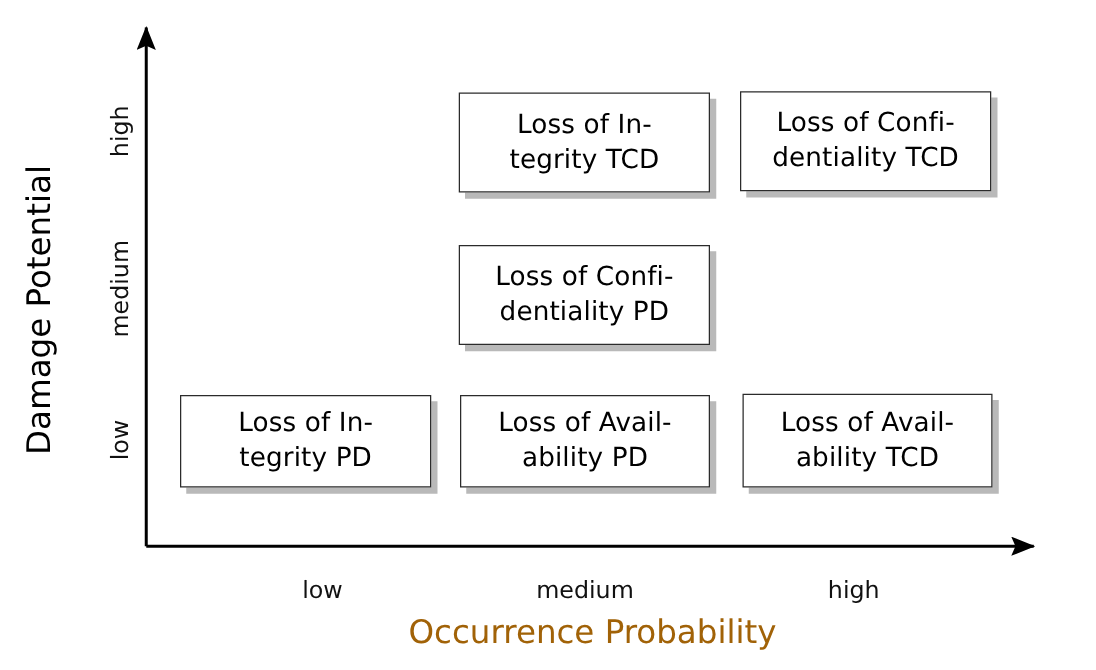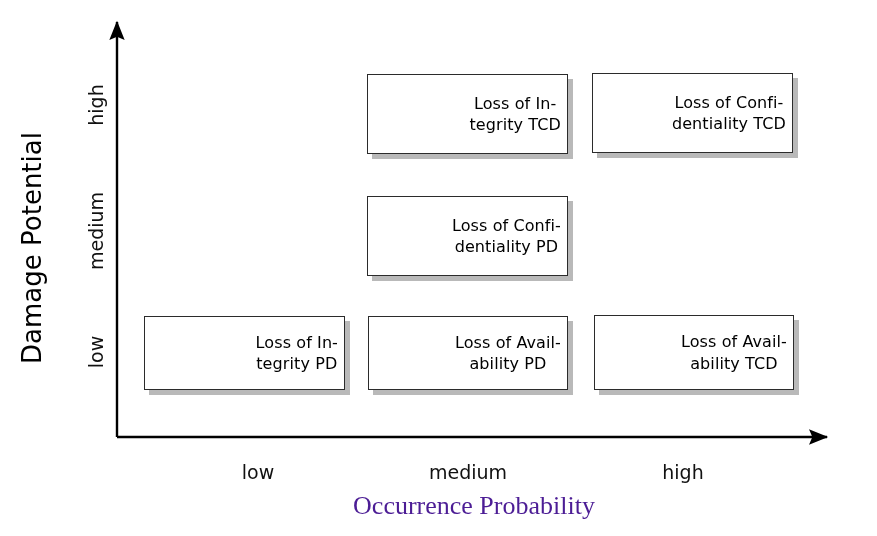--- a/index.html
+++ b/index.html
@@ -29,24 +29,24 @@
 
   
   .cell {
     position: absolute;
     box-sizing: border-box;
     background: #ffffff;
     border: 1.4px solid #2b2b2b;
     box-shadow: 5px 5px 0 0 #b9b9b9;
     display: flex;
     align-items: center;
-    justify-content: flex-end;
+    justify-content: center;
     text-align: center;
     line-height: 1.32;
-    font-size: 16px;
+    font-size: 21px;
     letter-spacing: 0.1px;
     color: #000000;
   }
   .cell .cell-text {
     display: block;
     white-space: pre-line;
     padding: 0 6px;
   }
 
   
@@ -66,22 +66,21 @@
     transform: translate(-50%, -50%) rotate(-90deg);
     color: #111111;
   }
 
   
   .axis-title-x {
     position: absolute;
     font-size: 26px;
     white-space: nowrap;
     transform: translateX(-50%);
-    color: #4c1d95;
-    font-family: Liberation Serif, serif;
+    color: #a16207;
   }
   .axis-title-y {
     position: absolute;
     font-size: 26px;
     white-space: nowrap;
     transform-origin: 50% 50%;
     transform: translate(-50%, -50%) rotate(-90deg);
     color: #000000;
   }
 </style>

